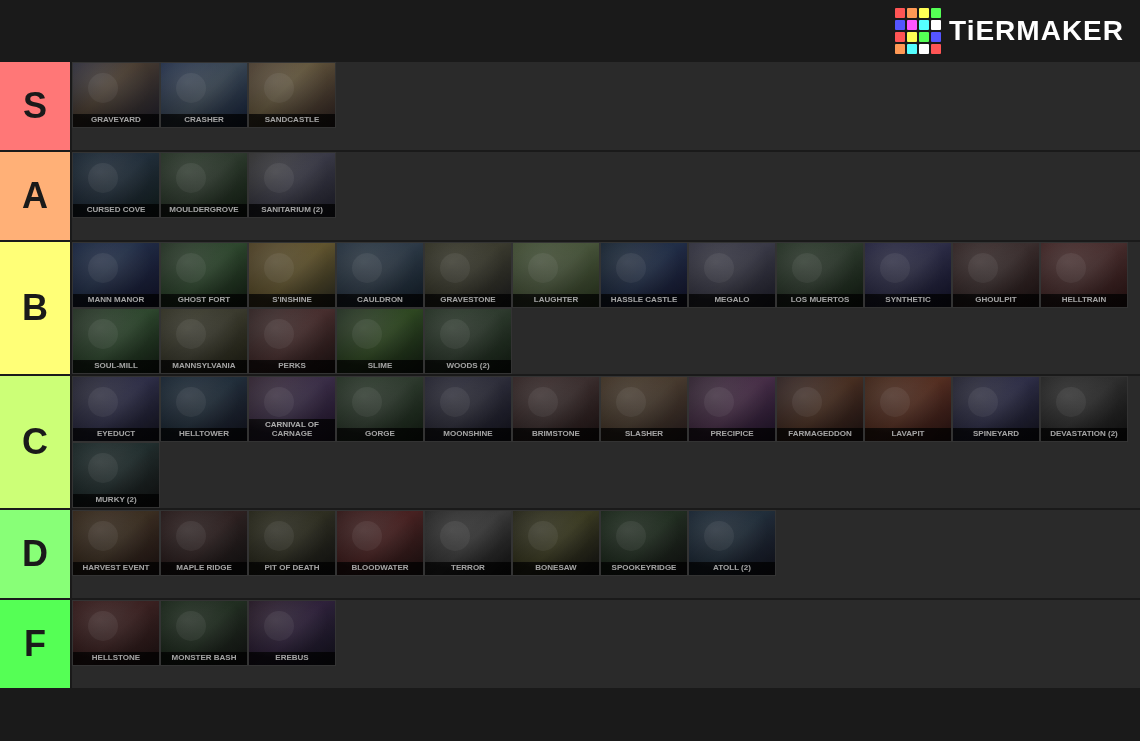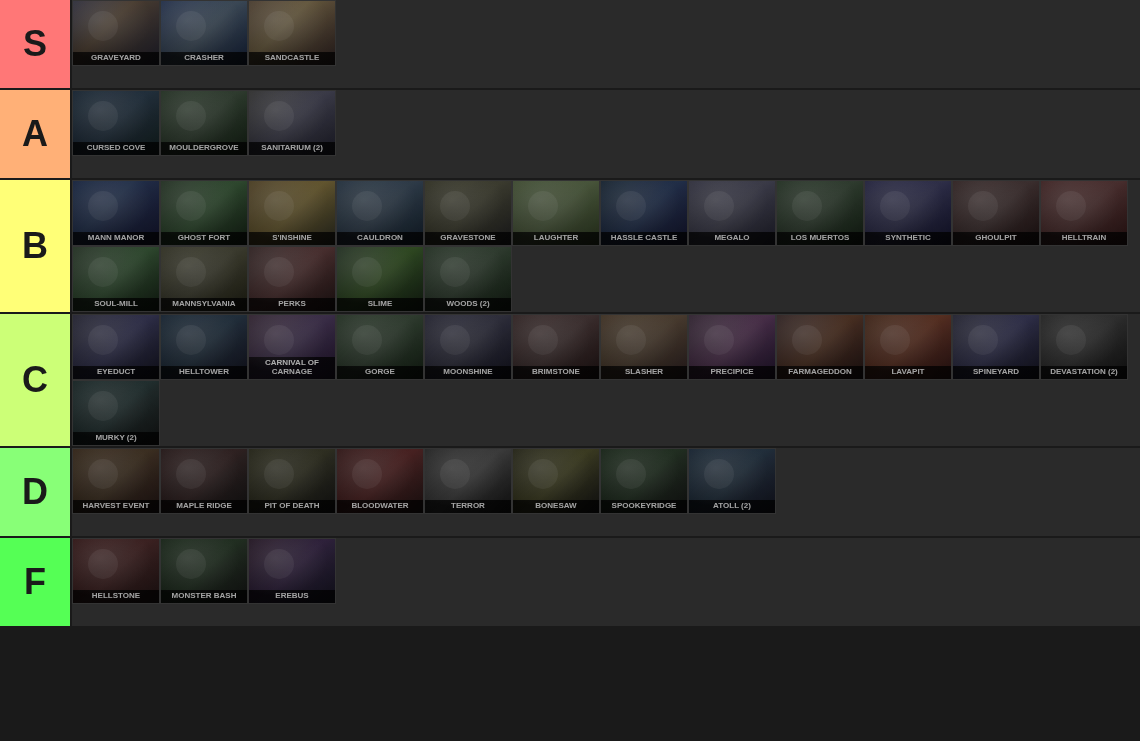--- a/index.html
+++ b/index.html
@@ -171,20 +171,43 @@
       position: absolute;
       inset: 0;
       background: radial-gradient(ellipse at 30% 30%, rgba(255,255,255,0.15) 0%, transparent 60%);
       z-index: 1;
     }
   </style>
 </head>
 <body>
 
 <div>
+  <div class="header">
+    <div class="tiermaker-logo">
+      <div class="logo-grid" id="logo-grid">
+          <div class="logo-cell" style="background-color: rgb(255, 85, 85);"></div>
+          <div class="logo-cell" style="background-color: rgb(255, 153, 85);"></div>
+          <div class="logo-cell" style="background-color: rgb(255, 255, 85);"></div>
+          <div class="logo-cell" style="background-color: rgb(85, 255, 85);"></div>
+          <div class="logo-cell" style="background-color: rgb(85, 85, 255);"></div>
+          <div class="logo-cell" style="background-color: rgb(255, 85, 255);"></div>
+          <div class="logo-cell" style="background-color: rgb(85, 255, 255);"></div>
+          <div class="logo-cell" style="background-color: rgb(255, 255, 255);"></div>
+          <div class="logo-cell" style="background-color: rgb(255, 85, 85);"></div>
+          <div class="logo-cell" style="background-color: rgb(255, 255, 85);"></div>
+          <div class="logo-cell" style="background-color: rgb(85, 255, 85);"></div>
+          <div class="logo-cell" style="background-color: rgb(85, 85, 255);"></div>
+          <div class="logo-cell" style="background-color: rgb(255, 153, 85);"></div>
+          <div class="logo-cell" style="background-color: rgb(85, 255, 255);"></div>
+          <div class="logo-cell" style="background-color: rgb(255, 255, 255);"></div>
+          <div class="logo-cell" style="background-color: rgb(255, 85, 85);"></div>
+        </div>
+      <span class="logo-text">TiERMAKER</span>
+    </div>
+  </div>
 
   <div id="tier-list">
       <div class="tier-row tier-row-s">
         <div class="tier-label tier-s">S</div>
         <div class="tier-content">
           <div class="map-item">
             <div class="map-thumbnail bg-graveyard">
               <div style="position: absolute; inset: 0px; background: linear-gradient(rgba(0, 0, 0, 0.1) 0%, rgba(0, 0, 0, 0.4) 100%); z-index: 2;"></div>
               <div style="position: absolute; width: 30px; height: 30px; border-radius: 50%; background: rgba(255, 255, 255, 0.08); top: 10px; left: 15px; z-index: 1;"></div>
             </div>

